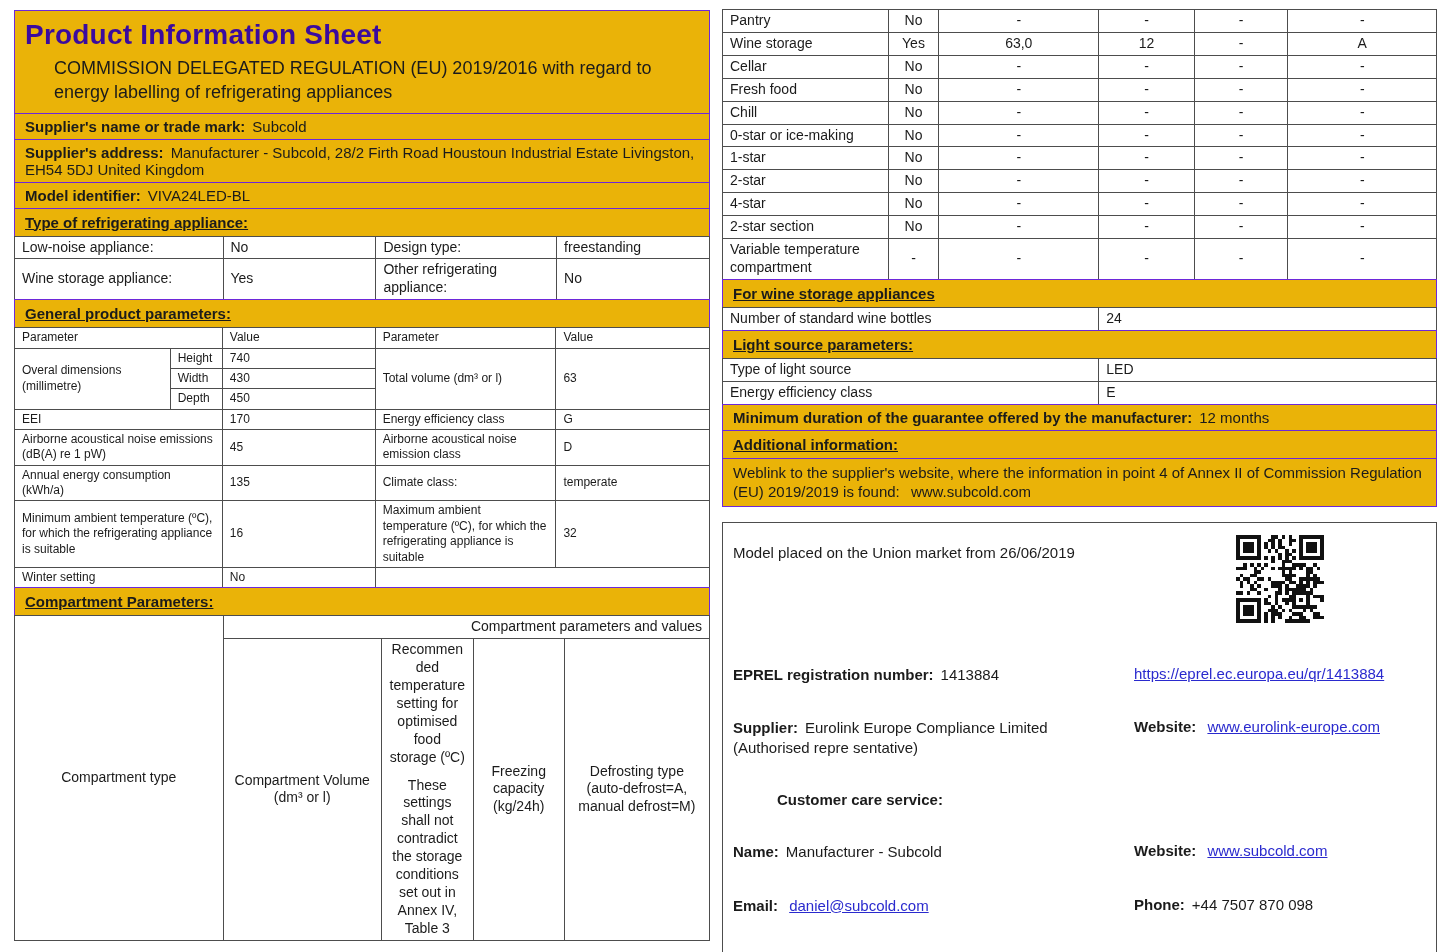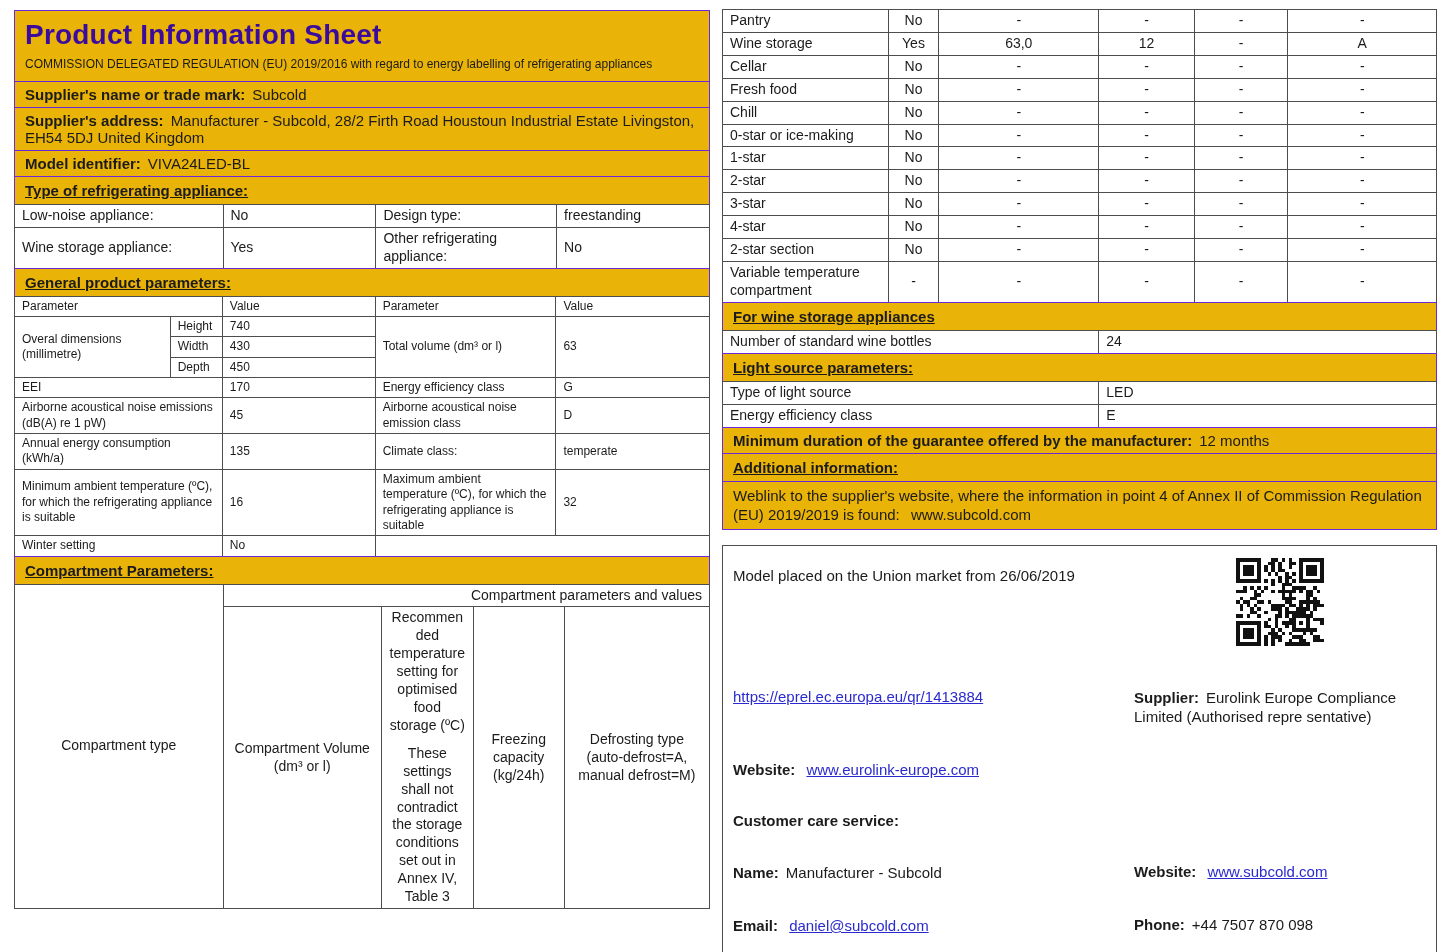--- a/index.html
+++ b/index.html
@@ -13,21 +13,21 @@
   .right-col { left:722px; top:9px;  width:715px; }
   .stack > * { margin-top:-1px; }
   .stack > *:first-child { margin-top:0; }
 
   .box { border:1px solid #6d28d9; padding:4px 10px; background:#eab308; }
   .b   { font-weight:bold; }
   .val { margin-left:7px; }
   .heading-box { font-weight:bold; padding:5px 10px;text-decoration:underline; }
 
   .page-title { color:#3b0b9e; font-size:28px; font-weight:bold; padding:4px 0 6px 0; letter-spacing:0.2px; }
-  .reg-text { font-size:12px; line-height:1.32; padding-bottom:4px; }
+  .reg-text { font-size:18px; line-height:1.32; padding-bottom:4px;margin-left:29px; }
 
   table { width:100%; border-collapse:collapse; table-layout:fixed; background:#fff; }
   td { border:1px solid #4d4d4d; padding:2px 7px; vertical-align:middle; line-height:1.28; font-size:14px; word-wrap:break-word; }
   .ctr { text-align:center; }
   .hdr-cell { text-align:center; vertical-align:middle; }
 
   
   .rt td { height:21px; }
   
   .gt td { font-size:12px; }
@@ -37,21 +37,21 @@
   .comp-table p + p { margin-top:10px; }
 
   a.link, .link { color:#2a2ace; text-decoration:underline; cursor:pointer; word-break:break-all; }
 
   .gap { height:17px; border:none !important; }
 
   .market-box { border:1px solid #4d4d4d; padding:12px 10px 14px 10px; }
   .market-grid { display:grid; grid-template-columns:1fr 292px; column-gap:14px; row-gap:13px; align-items:start;gap:34px; }
   .qr-wrap { display:flex; justify-content:center; }
   .rightcell { text-align:left; }
-  .full { grid-column:1 / span 2; }
+  .full { grid-column:1 / span 2;margin-left:44px; }
   .addr-line { line-height:1.25; }
   .line { line-height:1.3; }
 </style>
 </head>
 <body>
 
 <div class="col left-col stack">
 
   <div class="box">
     <div class="page-title">Product Information Sheet</div>
@@ -251,28 +251,20 @@
     <tr>
       <td>1-star</td>
       <td class="ctr">No</td>
       <td class="ctr">-</td>
       <td class="ctr">-</td>
       <td class="ctr">-</td>
       <td class="ctr">-</td>
     </tr>
     <tr>
       <td>2-star</td>
-      <td class="ctr">No</td>
-      <td class="ctr">-</td>
-      <td class="ctr">-</td>
-      <td class="ctr">-</td>
-      <td class="ctr">-</td>
-    </tr>
-    <tr>
-      <td>3-star</td>
       <td class="ctr">No</td>
       <td class="ctr">-</td>
       <td class="ctr">-</td>
       <td class="ctr">-</td>
       <td class="ctr">-</td>
     </tr>
     <tr>
       <td>4-star</td>
       <td class="ctr">No</td>
       <td class="ctr">-</td>
@@ -649,20 +641,23 @@
               <rect x="14" y="24" width="1" height="1"></rect>
               <rect x="15" y="24" width="1" height="1"></rect>
               <rect x="16" y="24" width="1" height="1"></rect>
               <rect x="17" y="24" width="1" height="1"></rect>
               <rect x="18" y="24" width="1" height="1"></rect>
               <rect x="19" y="24" width="1" height="1"></rect>
               <rect x="20" y="24" width="1" height="1"></rect>
             </svg></span>
         </div>
 
+      <div class="line">
+        <span class="b">EPREL registration number:</span><span class="val">1413884</span>
+      </div>
       <div class="rightcell">
         <a class="link">https://eprel.ec.europa.eu/qr/1413884</a>
       </div>
 
       <div class="line">
         <span class="b">Supplier:</span><span class="val">Eurolink Europe Compliance Limited (Authorised repre sentative)</span>
       </div>
       <div class="rightcell">
         <span class="b">Website:</span>
         <a class="link val">www.eurolink-europe.com</a>

